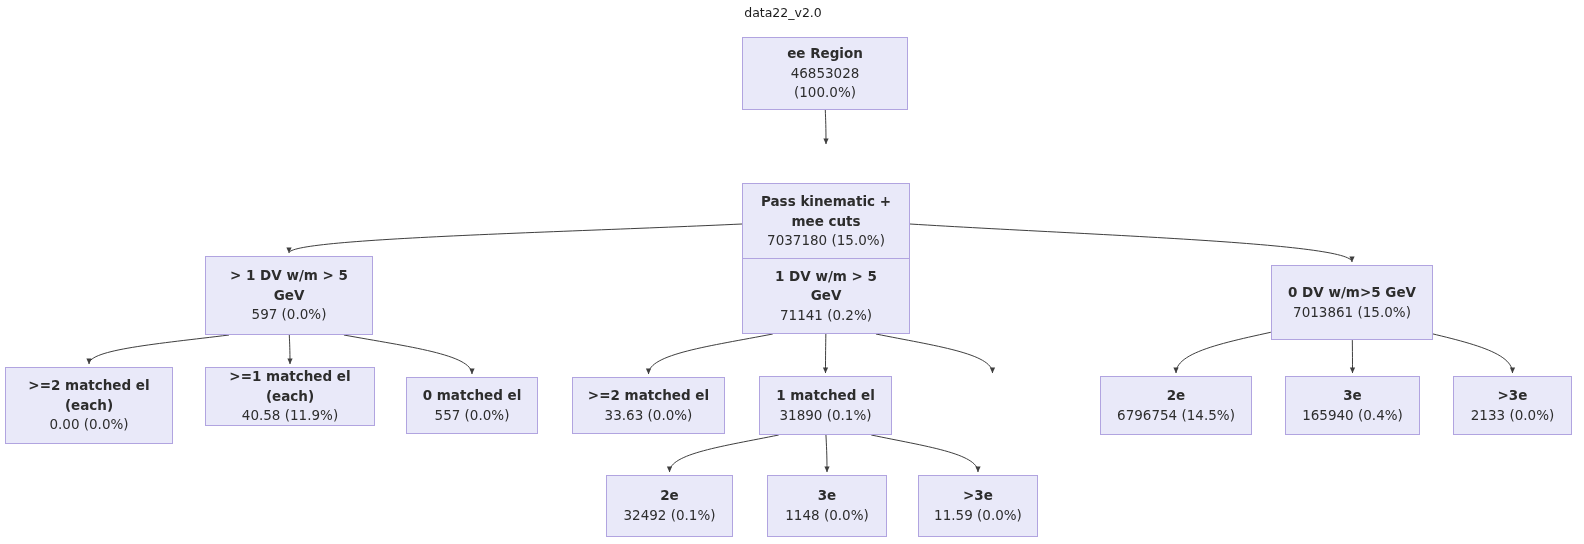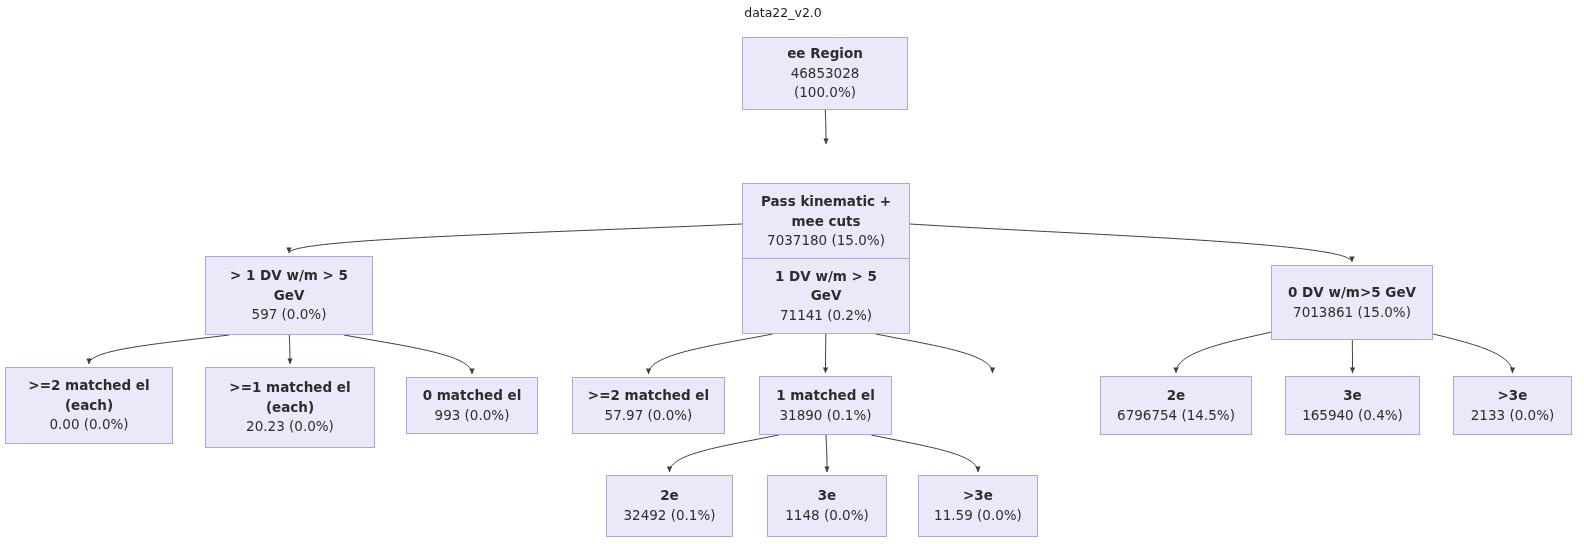--- a/index.html
+++ b/index.html
@@ -75,32 +75,32 @@
       </div>
       <div class="node" style="left: 1271px; top: 265px; width: 162px; height: 75px; color: rgb(45, 45, 45);">
         <div class="nt">0 DV w/m&gt;5 GeV</div>
         <div class="nv">7013861 (15.0%)</div>
       </div>
       <div class="node" style="left: 5px; top: 367px; width: 168px; height: 77px; color: rgb(45, 45, 45);">
         <div class="nt">&gt;=2 matched el</div>
         <div class="nt">(each)</div>
         <div class="nv">0.00 (0.0%)</div>
       </div>
-      <div class="node" style="left: 205px; top: 367px; width: 170px; height: 81px; color: rgb(45, 45, 45);">
+      <div class="node" style="left: 205px; top: 367px; width: 170px; height: 59px; color: rgb(45, 45, 45);">
         <div class="nt">&gt;=1 matched el</div>
         <div class="nt">(each)</div>
-        <div class="nv">20.23 (0.0%)</div>
+        <div class="nv">40.58 (11.9%)</div>
       </div>
       <div class="node" style="left: 406px; top: 377px; width: 132px; height: 57px; color: rgb(45, 45, 45);">
         <div class="nt">0 matched el</div>
-        <div class="nv">993 (0.0%)</div>
+        <div class="nv">557 (0.0%)</div>
       </div>
       <div class="node" style="left: 572px; top: 377px; width: 153px; height: 57px; color: rgb(45, 45, 45);">
         <div class="nt">&gt;=2 matched el</div>
-        <div class="nv">57.97 (0.0%)</div>
+        <div class="nv">33.63 (0.0%)</div>
       </div>
       <div class="node" style="left: 759px; top: 376px; width: 133px; height: 59px; color: rgb(45, 45, 45);">
         <div class="nt">1 matched el</div>
         <div class="nv">31890 (0.1%)</div>
       </div>
       <div class="node" style="left: 1100px; top: 376px; width: 152px; height: 59px; color: rgb(45, 45, 45);">
         <div class="nt">2e</div>
         <div class="nv">6796754 (14.5%)</div>
       </div>
       <div class="node" style="left: 1285px; top: 376px; width: 135px; height: 59px; color: rgb(45, 45, 45);">

